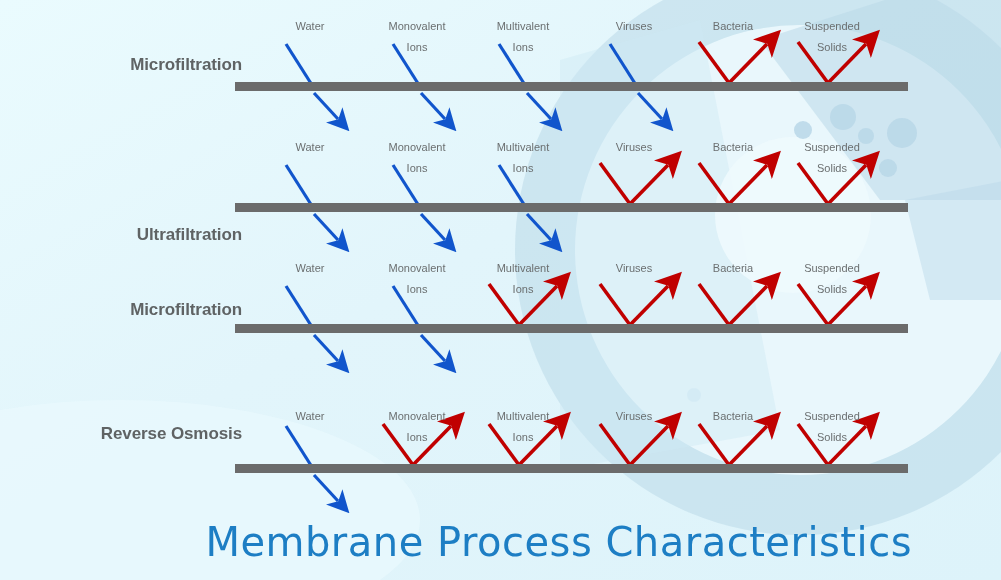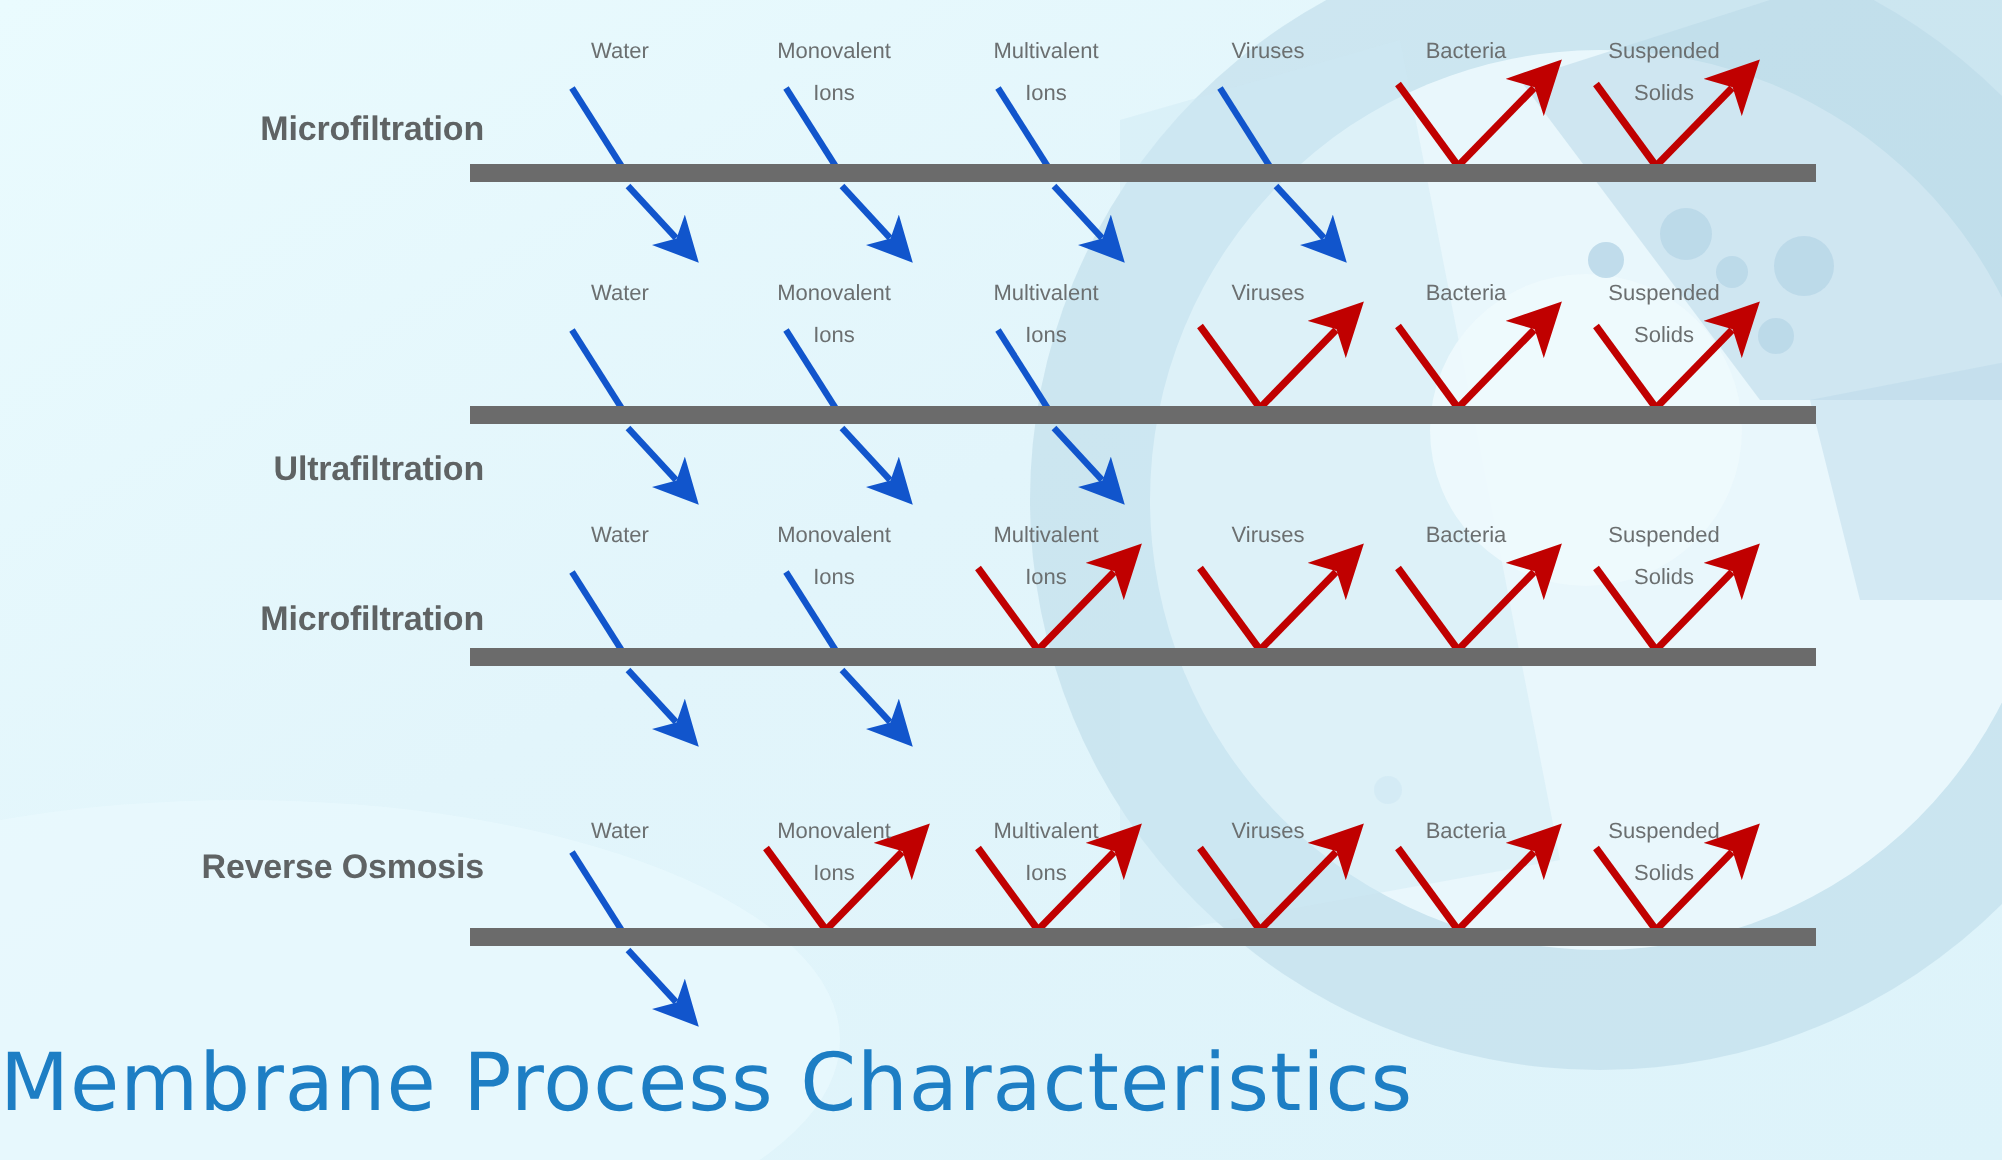--- a/index.html
+++ b/index.html
@@ -57,21 +57,21 @@
     text-align: center;
     white-space: nowrap;
     transform: translateX(-50%);
   }
 
   #title {
     position: absolute;
     left: 0;
     width: 912px;
     top: 519px;
-    text-align: left;
+    text-align: right;
     color: #1d7ec4;
     font-family: "DejaVu Sans", sans-serif;
     font-weight: normal;
     font-size: 40px;
     letter-spacing: 0.5px;
   }
 </style>
 </head>
 <body>
 

